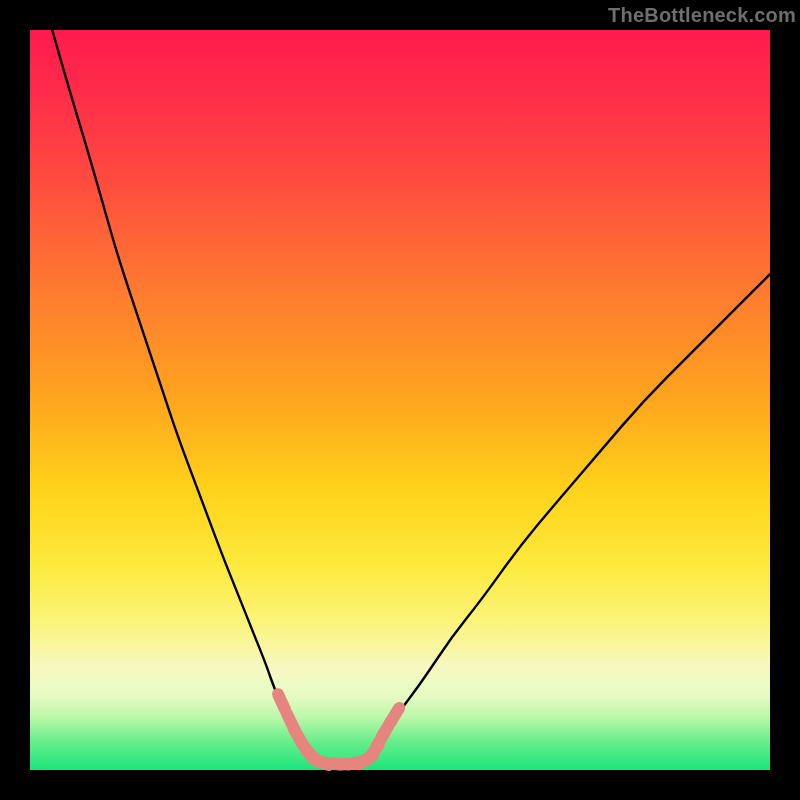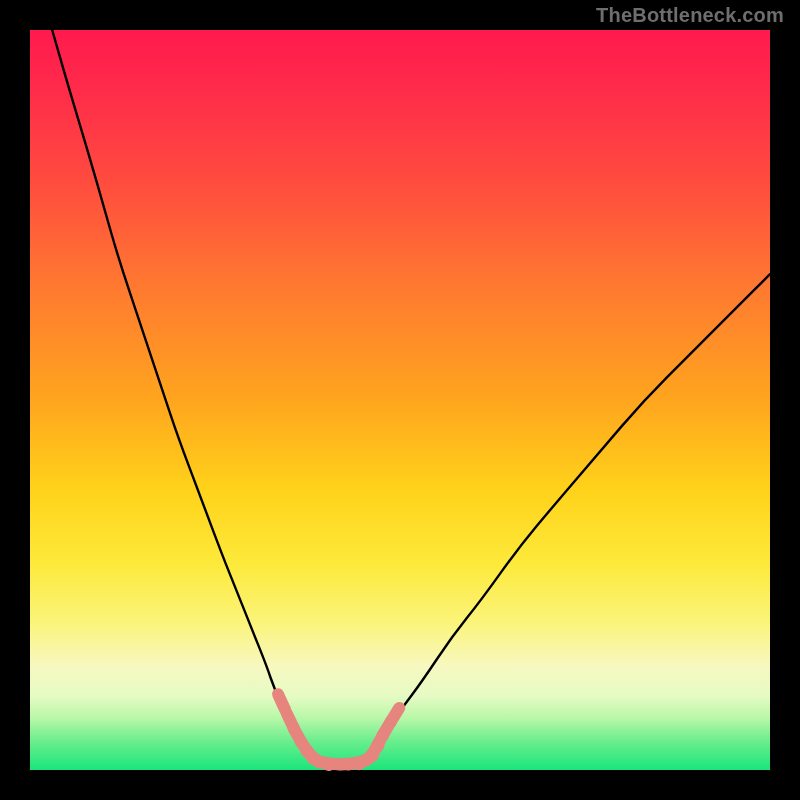--- a/index.html
+++ b/index.html
@@ -39,21 +39,21 @@
       #f7f8c0 86%,
       #e6fbc4 90%,
       #b8f7a8 93%,
       #6dee8e 96%,
       #1ae57b 100%
     );
   }
   .watermark {
     position: absolute;
     top: 4px;
-    right: 16px;
+    right: 4px;
     color: #6e6e6e;
     font-size: 20px;
     font-weight: 600;
     letter-spacing: 0.2px;
     user-select: none;
   }
   svg.overlay {
     position: absolute;
     top: 30px;
     left: 30px;

